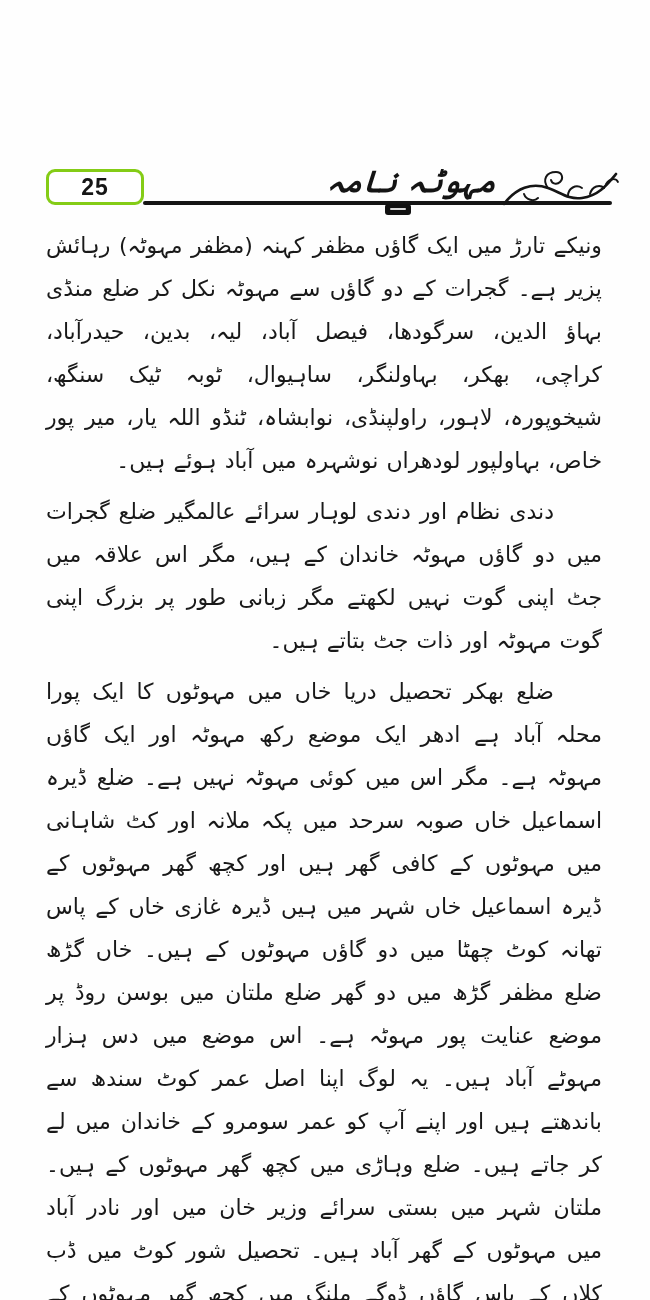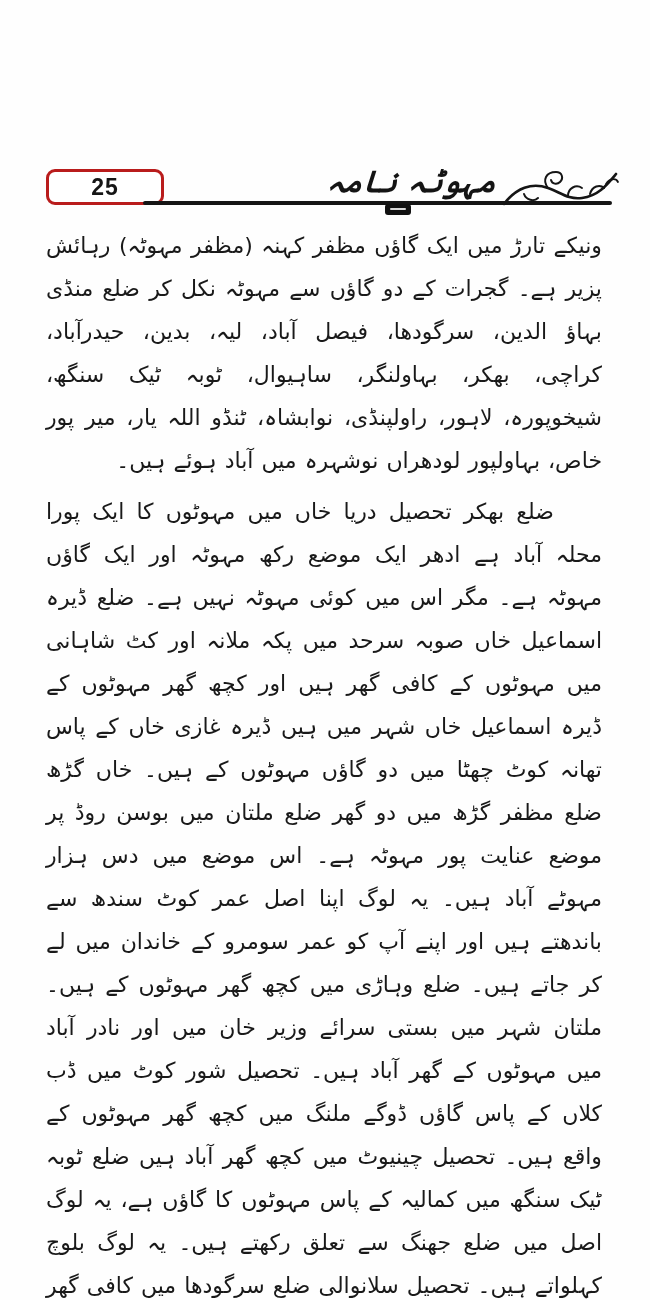--- a/index.html
+++ b/index.html
@@ -8,22 +8,22 @@
     width:650px;height:1300px;
     margin:0 auto;
     background:#fefefe;
     overflow:hidden;
     font-family:"DejaVu Sans",sans-serif;
     color:#1c1c1c;
   }
   
   .page-number-box{
     position:absolute;left:46px;top:169px;
-    width:118px;height:36px;
-    border:3px solid #b91c1c;
+    width:98px;height:36px;
+    border:3px solid #84cc16;
     border-radius:9px;
     background:#fff;
     display:flex;align-items:center;justify-content:center;
     box-sizing:border-box;
   }
   .page-number-box span{
     font-family:"Liberation Sans","DejaVu Sans",sans-serif;
     font-weight:bold;font-size:23px;color:#151515;letter-spacing:1px;
   }
   .header-rule{
@@ -86,16 +86,17 @@
         <path d="M88 26 C 90 18, 98 16, 102 20" stroke="#151515" stroke-width="2" stroke-linecap="round"></path>
         <path d="M104 16 C 108 10, 114 10, 116 14" stroke="#151515" stroke-width="1.8" stroke-linecap="round"></path>
         <path d="M22 26 C 24 32, 32 34, 36 30" stroke="#151515" stroke-width="2" stroke-linecap="round"></path>
       </svg>
       <span class="title-seal"></span>
     </div>
   </header>
 
   <main class="body-text" dir="rtl">
     <p class="para first">ونیکے تارڑ میں ایک گاؤں مظفر کہنہ (مظفر مہوٹہ) رہائش پزیر ہے۔ گجرات کے دو گاؤں سے مہوٹہ نکل کر ضلع منڈی بہاؤ الدین، سرگودھا، فیصل آباد، لیہ، بدین، حیدرآباد، کراچی، بھکر، بہاولنگر، ساہیوال، ٹوبہ ٹیک سنگھ، شیخوپورہ، لاہور، راولپنڈی، نوابشاہ، ٹنڈو اللہ یار، میر پور خاص، بہاولپور لودھراں نوشہرہ میں آباد ہوئے ہیں۔</p>
+    <p class="para indent">دندی نظام اور دندی لوہار سرائے عالمگیر ضلع گجرات میں دو گاؤں مہوٹہ خاندان کے ہیں، مگر اس علاقہ میں جٹ اپنی گوت نہیں لکھتے مگر زبانی طور پر بزرگ اپنی گوت مہوٹہ اور ذات جٹ بتاتے ہیں۔</p>
     <p class="para indent">ضلع بھکر تحصیل دریا خاں میں مہوٹوں کا ایک پورا محلہ آباد ہے ادھر ایک موضع رکھ مہوٹہ اور ایک گاؤں مہوٹہ ہے۔ مگر اس میں کوئی مہوٹہ نہیں ہے۔ ضلع ڈیرہ اسماعیل خاں صوبہ سرحد میں پکہ ملانہ اور کٹ شاہانی میں مہوٹوں کے کافی گھر ہیں اور کچھ گھر مہوٹوں کے ڈیرہ اسماعیل خاں شہر میں ہیں ڈیرہ غازی خاں کے پاس تھانہ کوٹ چھٹا میں دو گاؤں مہوٹوں کے ہیں۔ خاں گڑھ ضلع مظفر گڑھ میں دو گھر ضلع ملتان میں بوسن روڈ پر موضع عنایت پور مہوٹہ ہے۔ اس موضع میں دس ہزار مہوٹے آباد ہیں۔ یہ لوگ اپنا اصل عمر کوٹ سندھ سے باندھتے ہیں اور اپنے آپ کو عمر سومرو کے خاندان میں لے کر جاتے ہیں۔ ضلع وہاڑی میں کچھ گھر مہوٹوں کے ہیں۔ ملتان شہر میں بستی سرائے وزیر خان میں اور نادر آباد میں مہوٹوں کے گھر آباد ہیں۔ تحصیل شور کوٹ میں ڈب کلاں کے پاس گاؤں ڈوگے ملنگ میں کچھ گھر مہوٹوں کے واقع ہیں۔ تحصیل چینیوٹ میں کچھ گھر آباد ہیں ضلع ٹوبہ ٹیک سنگھ میں کمالیہ کے پاس مہوٹوں کا گاؤں ہے، یہ لوگ اصل میں ضلع جھنگ سے تعلق رکھتے ہیں۔ یہ لوگ بلوچ کہلواتے ہیں۔ تحصیل سلانوالی ضلع سرگودھا میں کافی گھر مہوٹوں کے ہیں۔ ضلع خوشاب میں موضع ہموکہ اور موضع روڈا میں مہوٹوں کے کافی گھر ہیں۔ ہموکہ موضع سے مہوٹے چکیاں کے پاس جا کر آباد ہوئے</p>
   </main>
 
 </div>
 
 </body></html>

